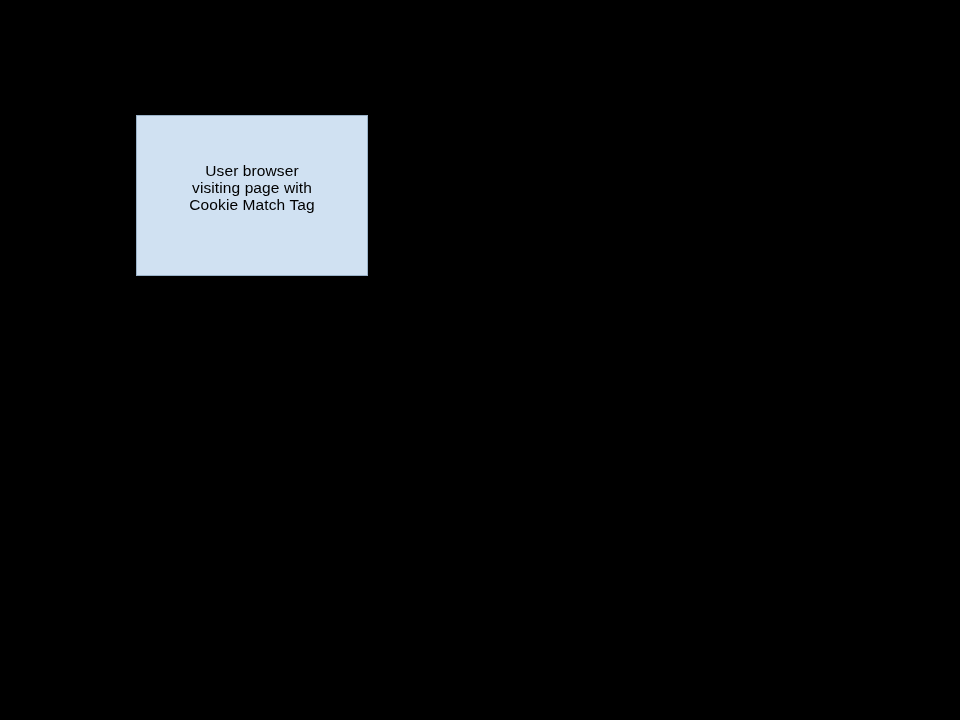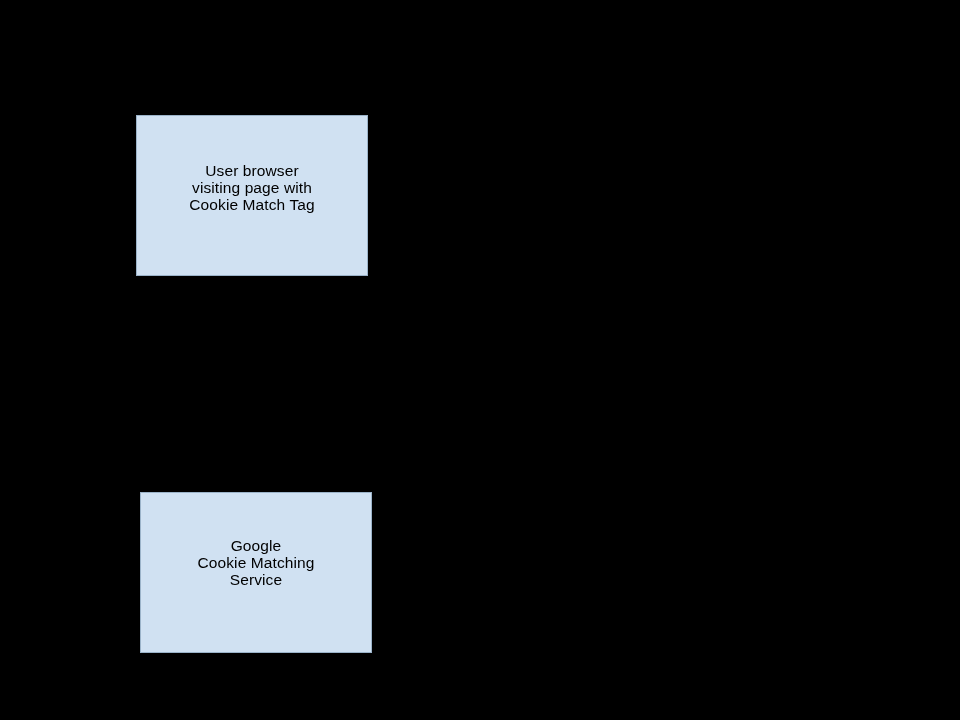--- a/index.html
+++ b/index.html
@@ -75,19 +75,14 @@
 
 <div id="canvas">
 
   <div class="node" id="node-user-browser">
     <div class="node-label">User browser
 visiting page with
 Cookie Match Tag</div>
   </div>
 
 
-  <div class="node" id="node-google-cookie-matching">
-    <div class="node-label">Google
-Cookie Matching
-Service</div>
-  </div>
 
 </div>
 
 </body></html>

